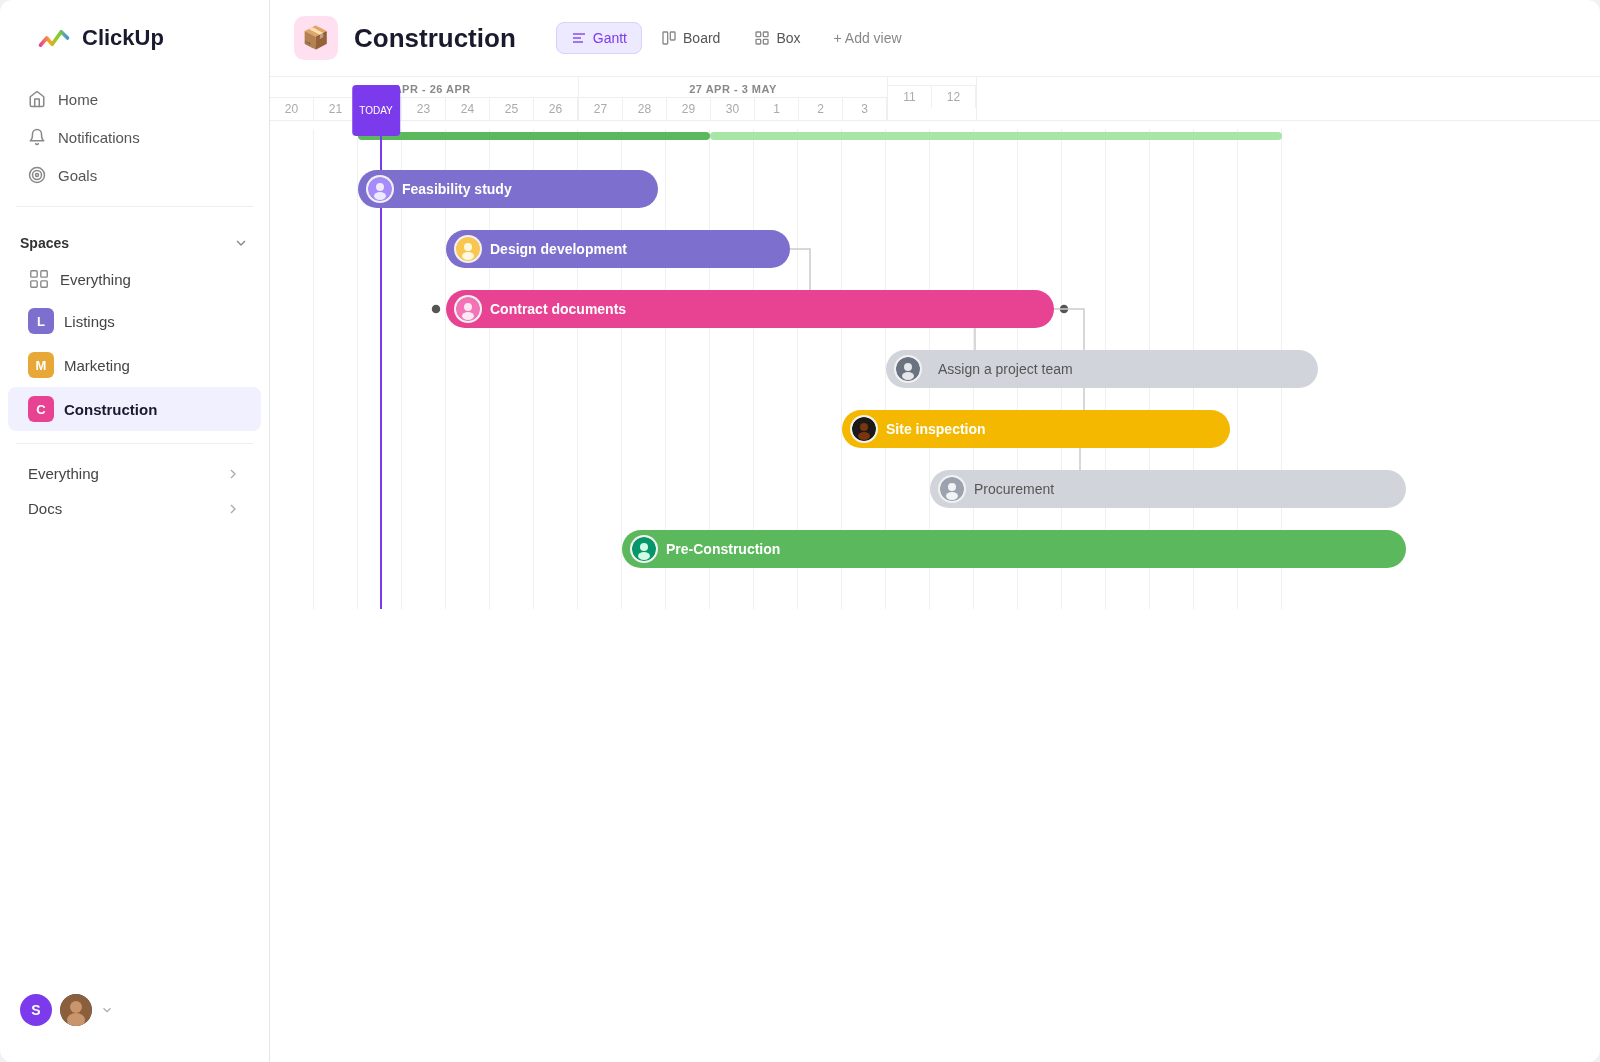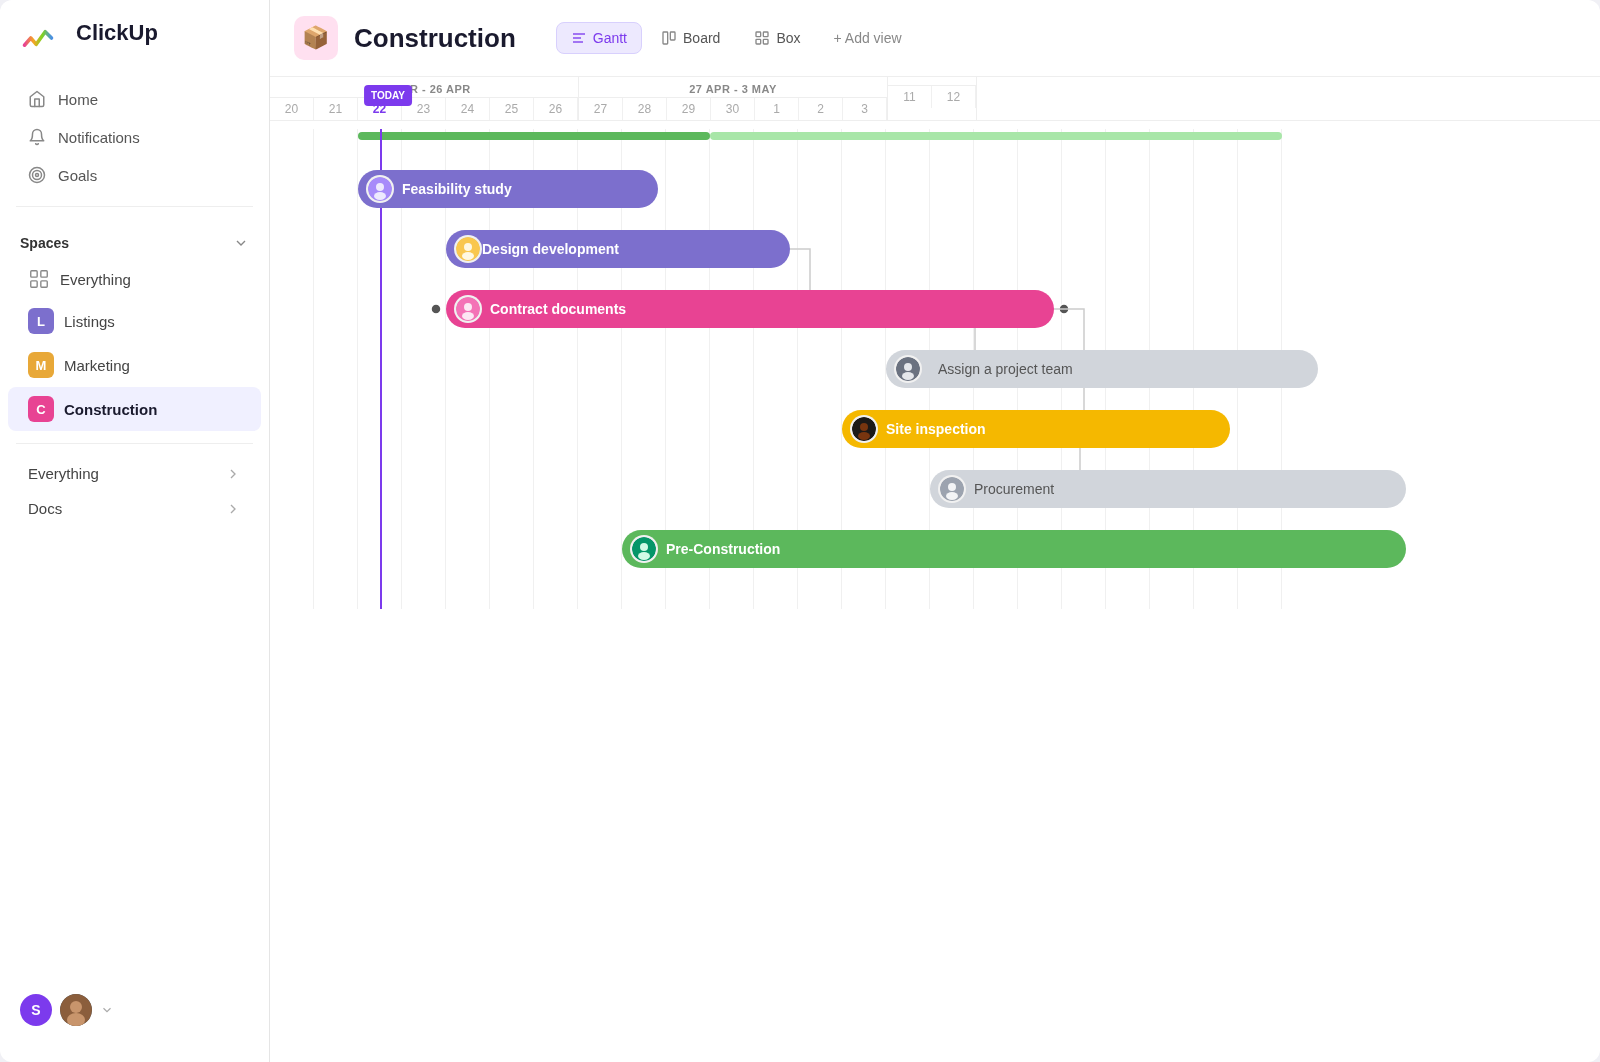--- a/index.html
+++ b/index.html
@@ -11,23 +11,23 @@
       min-width: 270px;
       background: #fff;
       border-right: 1px solid #e5e5e5;
       display: flex;
       flex-direction: column;
       padding: 20px 0;
       border-radius: 12px 0 0 12px;
     }
     .logo {
       display: flex;
-      align-items: flex-start;
-      gap: 20px;
-      padding: 0 20px 24px 20px;
+      align-items: center;
+      gap: 10px;
+      padding: 0 20px 24px 36px;
     }
     .logo-icon {
       width: 36px;
       height: 36px;
     }
     .logo-text {
       font-size: 22px;
       font-weight: 700;
       color: #1a1a2e;
     }
@@ -431,21 +431,21 @@
               <div class="gantt-day">3</div>
             </div>
           </div>
           <div class="gantt-week-group" style="display: flex; flex-direction: column;">
             <div class="gantt-week-label" style="width: 88px;"></div>
             <div class="gantt-days">
               <div class="gantt-day">11</div>
               <div class="gantt-day">12</div>
             </div>
           </div>
-          <div style="position: absolute; top: 8px; left: 118px; transform: translateX(-50%); background: rgb(124, 58, 237); color: rgb(255, 255, 255); font-size: 10px; padding: 5px 7px; border-radius: 4px; font-weight: 700; z-index: 30; pointer-events: none;">TODAY</div>
+          <div style="position: absolute; top: 8px; left: 106px; transform: translateX(-50%); background: rgb(124, 58, 237); color: rgb(255, 255, 255); font-size: 10px; padding: 20px 7px; border-radius: 4px; font-weight: 400; z-index: 30; pointer-events: none;">TODAY</div>
         </div>
 
       <div class="gantt-body" id="ganttBody" style="width: 1012px; position: relative; min-height: 480px;">
       <div style="position: absolute; top: 0px; bottom: 0px; left: 0px; width: 44px; border-right: 1px solid rgb(240, 240, 240);"></div>
           <div style="position: absolute; top: 0px; bottom: 0px; left: 44px; width: 44px; border-right: 1px solid rgb(240, 240, 240);"></div>
           <div style="position: absolute; top: 0px; bottom: 0px; left: 88px; width: 44px; border-right: 1px solid rgb(240, 240, 240);"></div>
           <div style="position: absolute; top: 0px; bottom: 0px; left: 132px; width: 44px; border-right: 1px solid rgb(240, 240, 240);"></div>
           <div style="position: absolute; top: 0px; bottom: 0px; left: 176px; width: 44px; border-right: 1px solid rgb(240, 240, 240);"></div>
           <div style="position: absolute; top: 0px; bottom: 0px; left: 220px; width: 44px; border-right: 1px solid rgb(240, 240, 240);"></div>
           <div style="position: absolute; top: 0px; bottom: 0px; left: 264px; width: 44px; border-right: 1px solid rgb(240, 240, 240);"></div>
@@ -485,21 +485,21 @@
                 <svg width="24" height="24" viewBox="0 0 24 24">
                   <circle cx="12" cy="12" r="12" fill="#a78bfa"></circle>
                   <circle cx="12" cy="10" r="4" fill="#ede9fe"></circle>
                   <ellipse cx="12" cy="19" rx="6" ry="4" fill="#ede9fe"></ellipse>
                 </svg>
               </div>
               <span>Feasibility study</span>
             </div>
           </div>
           <div style="position: absolute; top: 90px; left: 0px; right: 0px; height: 60px;">
-            <div class="task-bar" style="position: absolute; left: 176px; width: 344px; height: 38px; top: 11px; background: rgb(124, 111, 205); border-radius: 20px; display: flex; align-items: center; padding: 0px 14px 0px 8px; gap: 0; font-size: 14px; font-weight: 600; color: rgb(255, 255, 255); cursor: pointer; z-index: 5;">
+            <div class="task-bar" style="position: absolute; left: 176px; width: 344px; height: 38px; top: 11px; background: rgb(124, 111, 205); border-radius: 20px; display: flex; align-items: center; padding: 0px 14px 0px 8px; gap: 8px; font-size: 14px; font-weight: 600; color: rgb(255, 255, 255); cursor: pointer; z-index: 5;">
               <div style="width: 28px; height: 28px; border-radius: 50%; border: 2px solid rgba(255, 255, 255, 0.6); overflow: hidden; flex-shrink: 0; background: rgb(221, 221, 221); display: flex; align-items: center; justify-content: center;">
                 <svg width="24" height="24" viewBox="0 0 24 24">
                   <circle cx="12" cy="12" r="12" fill="#f9c74f"></circle>
                   <circle cx="12" cy="10" r="4" fill="#fff8e1"></circle>
                   <ellipse cx="12" cy="19" rx="6" ry="4" fill="#fff8e1"></ellipse>
                 </svg>
               </div>
               <span>Design development</span>
             </div>
           </div>

